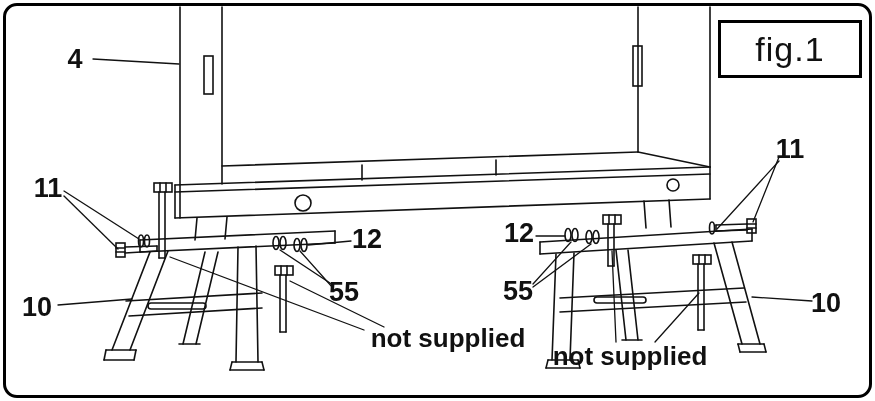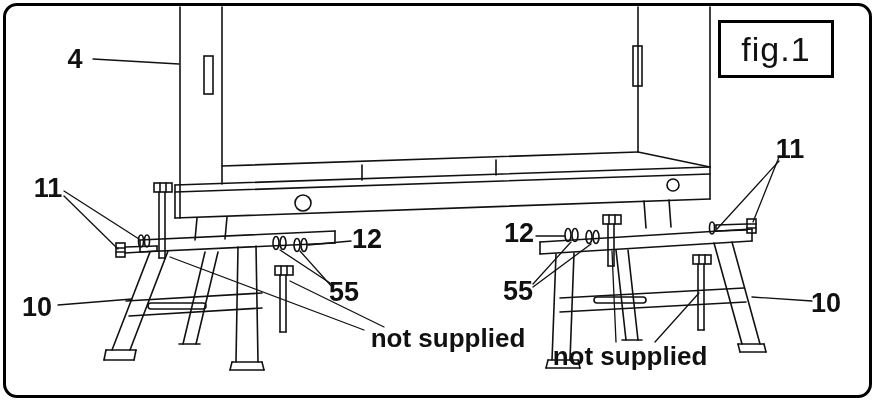--- a/index.html
+++ b/index.html
@@ -24,21 +24,21 @@
     transform:translate(-50%,-50%);
     font-weight:700;
     font-size:27px;
     color:#111111;
     white-space:nowrap;
     line-height:1;
   }
   .callout.ns{font-size:26px;}
   .figbox{
     position:absolute;
-    left:718px;top:20px;width:116px;height:58px;
+    left:718px;top:20px;width:144px;height:58px;
     border:3px solid #000000;
     box-sizing:border-box;
     display:flex;align-items:center;justify-content:center;
     background:#ffffff;
   }
   .figbox .figlabel{
     font-size:34px;
     font-weight:400;
     color:#111111;
     letter-spacing:1px;

